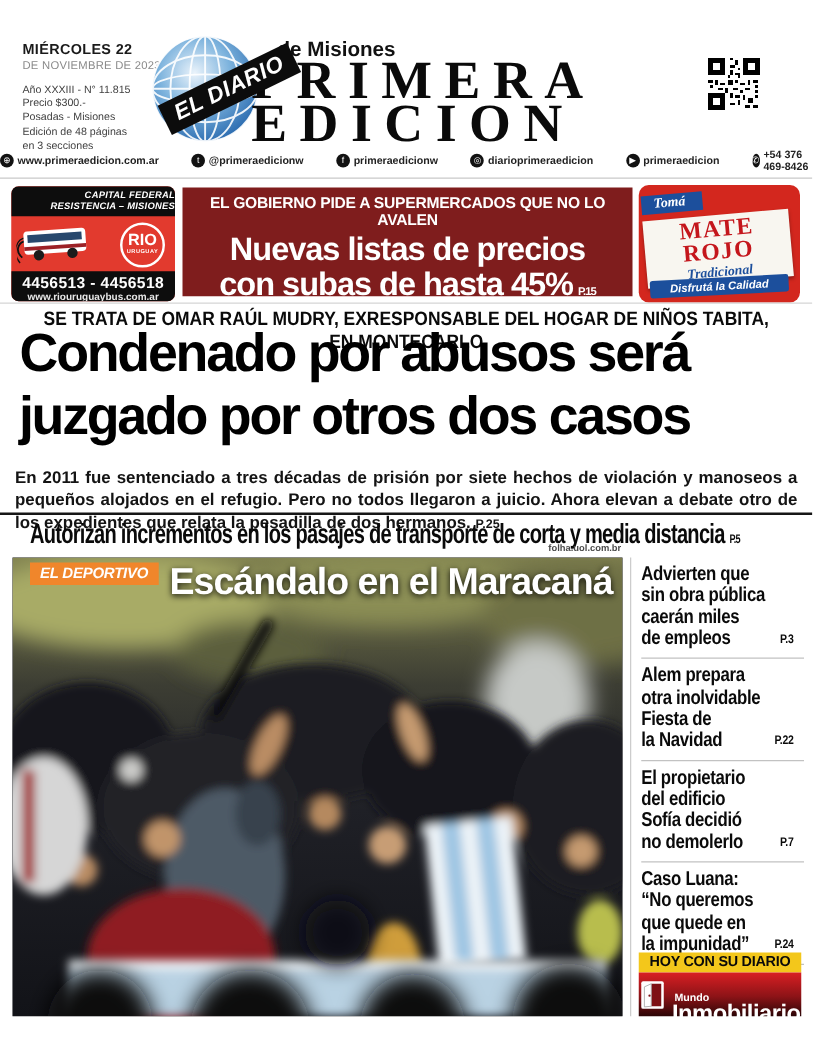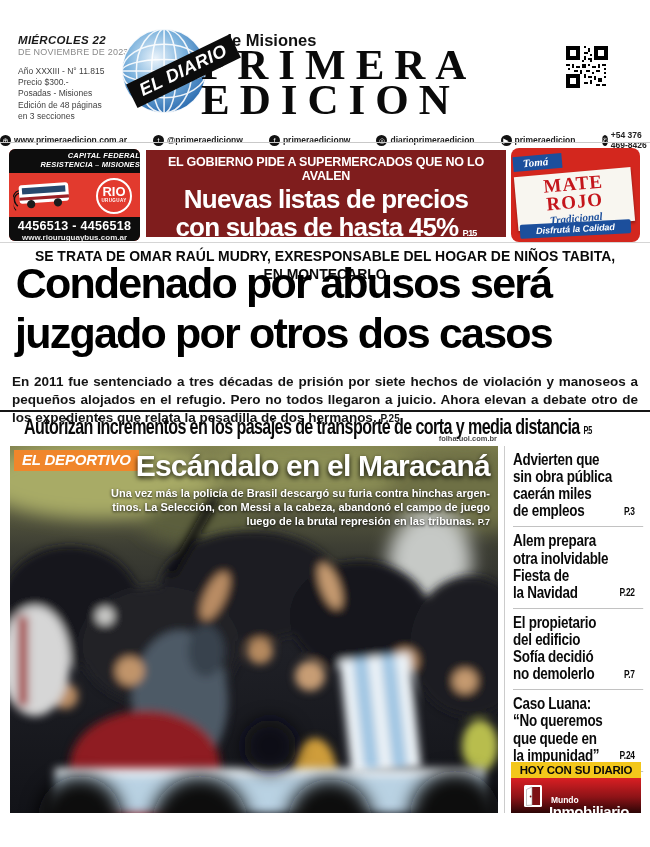--- a/index.html
+++ b/index.html
@@ -1,35 +1,35 @@
 <!DOCTYPE html>
 <html><head>
 <meta charset="utf-8">
 <style>
   * { margin:0; padding:0; box-sizing:border-box; }
   body { background:#ffffff; font-family:"Liberation Sans", sans-serif; }
   .page { position:relative; width:650px; height:847px; background:#fff; overflow:hidden; }
 
   
   .date-block { position:absolute; left:18px; top:34px; color:#1a1a1a; }
-  .date-day { font-weight:bold; font-size:11.5px; letter-spacing:.3px;font-style:italic; }
+  .date-day { font-weight:bold; font-size:11.5px; letter-spacing:.3px; }
   .date-rest { font-size:9px; color:#8a8a8a; margin-top:1px; letter-spacing:.2px; }
   .edition-info { margin-top:9px; font-size:8.5px; color:#3f3f3f; line-height:1.32; }
   .globe-wrap { position:absolute; left:118px; top:27px; width:96px; height:88px; }
   .brand-ribbon { position:absolute; left:126px; top:58px; transform:rotate(-26deg); background:#0c0c0c;
       color:#fff; font-style:italic; font-weight:bold; font-size:18px; padding:2px 10px 3px;
       letter-spacing:.5px; z-index:3; }
   .brand-region { position:absolute; left:222px; top:31px; font-size:16.5px; font-weight:bold; color:#111; }
   .brand-title { position:absolute; left:201px; top:47px; font-family:"Liberation Serif", serif;
       font-weight:bold; font-size:43px; line-height:.82; letter-spacing:10px; color:#0a0a0a; }
   .qr { position:absolute; left:566px; top:46px; width:42px; height:42px; }
 
   
   .social { position:absolute; left:0; top:118px; width:650px; display:flex; justify-content:center;
-      align-items:center; gap:26px; font-size:8.5px; color:#222; font-weight:bold;margin-top:12px; }
+      align-items:center; gap:26px; font-size:8.5px; color:#222; font-weight:bold; }
   .soc-item { display:flex; align-items:center; gap:3px; }
   .soc-ic { width:11px; height:11px; border-radius:50%; background:#121212; color:#fff; font-size:7px;
       line-height:11px; text-align:center; display:inline-block; font-weight:normal; }
   .rule-top { position:absolute; top:142px; left:0; width:650px; border-top:1px solid #c9c9c9; }
   .rule-ads { position:absolute; top:242px; left:0; width:650px; border-top:1px solid #d5d5d5; }
 
   
   .ad-bus { position:absolute; left:9px; top:149px; width:131px; height:92px; background:#e23a2e;
       border-radius:6px; overflow:hidden; }
   .bus-top { background:#0d0d0d; color:#fff; font-weight:bold; font-style:italic; font-size:7.5px;
@@ -76,22 +76,22 @@
   .pg-sm { font-size:10px; font-weight:bold; }
   .rule-strip { position:absolute; top:410px; left:0; width:650px; border-top:2px solid #161616; }
   .strip-title { position:absolute; top:414px; left:24px; width:850px; font-size:22px; font-weight:bold;
       letter-spacing:-.8px; color:#0a0a0a; transform:scaleX(.73); transform-origin:left top; white-space:nowrap; }
   .photo-credit { position:absolute; top:434px; left:0; width:497px; text-align:right; font-size:7.5px;
       font-weight:bold; color:#4a4a4a; }
 
   
   .photo { position:absolute; left:10px; top:446px; width:488px; height:367px; background:#15161a; overflow:hidden; }
   .scene { position:absolute; inset:0; width:100%; height:100%; }
-  .dep-tag { position:absolute; left:4px; top:4px; background:#f0862b; color:#fff; font-style:italic;
-      font-weight:bold; font-size:15px; padding:1px 8px 3px; letter-spacing:-.2px; }
+  .dep-tag { position:absolute; left:14px; top:4px; background:#f0862b; color:#fff; font-style:italic;
+      font-weight:bold; font-size:12px; padding:1px 8px 3px; letter-spacing:-.2px; }
   .ph-title { position:absolute; right:8px; top:3px; color:#fff; font-weight:bold; font-size:30px;
       letter-spacing:-.8px; text-shadow:0 2px 5px rgba(0,0,0,.9); }
   .ph-deck { position:absolute; right:8px; top:40px; width:440px; color:#fff; font-weight:bold; font-size:11px;
       line-height:1.28; text-align:right; text-shadow:0 1px 3px rgba(0,0,0,.95); white-space:pre-line; }
   .pg-ph { font-size:9px; }
 
   
   .vline { position:absolute; left:504px; top:446px; width:1px; height:367px; background:#cccccc; }
   .sidebar { position:absolute; left:513px; top:446px; width:130px; }
   .sb-item { position:relative; width:155px; transform:scaleX(.84); transform-origin:left top;
@@ -99,21 +99,21 @@
       padding:5px 0 7px; border-bottom:1px solid #c2c2c2; white-space:pre-line; }
   .sb-pg { position:absolute; right:10px; bottom:9px; font-size:10px; font-weight:bold; }
   .promo-band { position:absolute; left:511px; top:762px; width:130px; height:16px; background:#f3c71b;
       color:#0a0a0a; font-weight:bold; font-size:11.5px; text-align:center; line-height:16px;
       letter-spacing:-.2px; }
   .promo-box { position:absolute; left:511px; top:778px; width:130px; height:35px;
       background:linear-gradient(180deg,#d91f23 0%,#8c1317 55%,#2b0506 100%);
       display:flex; align-items:center; justify-content:center; gap:6px; }
   .promo-text { color:#fff; line-height:1;margin-top:24px; }
   .promo-t1 { font-size:8.5px; font-weight:bold; margin-left:2px; }
-  .promo-t2 { font-size:15px; font-weight:bold; letter-spacing:-.4px; }
+  .promo-t2 { font-size:19px; font-weight:bold; letter-spacing:-.4px; }
 </style>
 </head>
 <body>
 
 <div class="page">
 
   <div class="date-block">
     <div class="date-day">MIÉRCOLES 22</div>
     <div class="date-rest">DE NOVIEMBRE DE 2023</div>
     <div class="edition-info">
@@ -348,23 +348,20 @@
       <g filter="url(#b2)">
         <circle cx="70" cy="372" r="42" fill="#0b0b0f"></circle>
         <circle cx="190" cy="378" r="48" fill="#0d0d11"></circle>
         <circle cx="320" cy="375" r="42" fill="#0a0a0e"></circle>
         <circle cx="445" cy="370" r="45" fill="#0c0c10"></circle>
         <circle cx="260" cy="300" r="26" fill="#101014"></circle>
       </g>
     </svg>
     <div class="dep-tag">EL DEPORTIVO</div>
     <div class="ph-title">Escándalo en el Maracaná</div>
-    <div class="ph-deck"><span>Una vez más la policía de Brasil descargó su furia contra hinchas argen-
-tinos. La Selección, con Messi a la cabeza, abandonó el campo de juego
-luego de la brutal represión en las tribunas.</span> <span class="pg-ph">P.7</span></div>
   </div>
 
   <div class="vline"></div>
   <div class="sidebar">
     <div class="sb-item"><span>Advierten que
 sin obra pública
 caerán miles
 de empleos</span><span class="sb-pg">P.3</span></div>
     <div class="sb-item"><span>Alem prepara
 otra inolvidable

